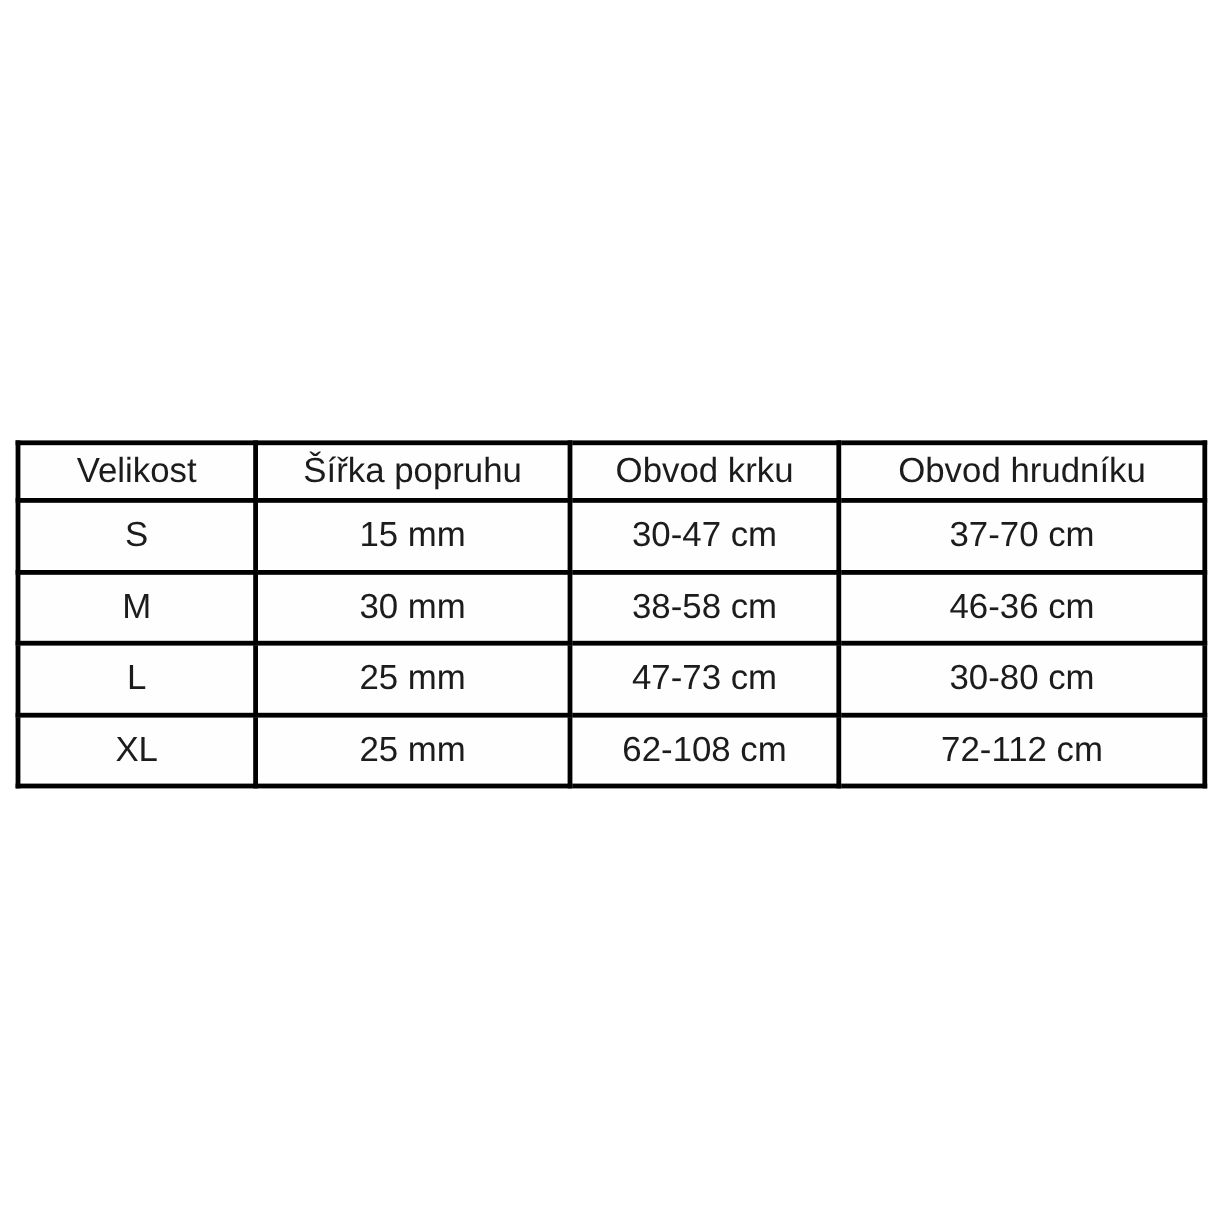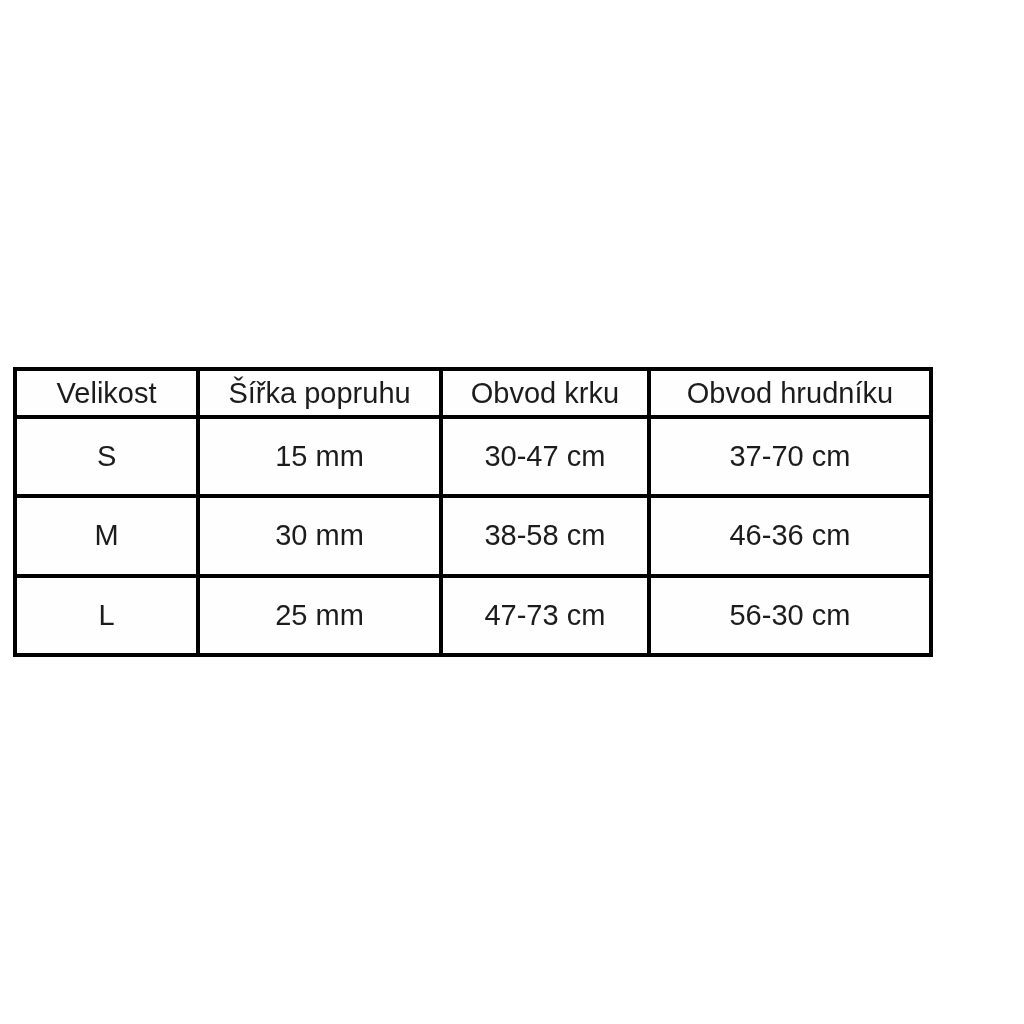--- a/index.html
+++ b/index.html
@@ -13,21 +13,21 @@
     position: relative;
     width: 1024px;
     height: 1024px;
     background: #ffffff;
     overflow: hidden;
   }
   table.size-chart {
     position: absolute;
     left: 13px;
     top: 367px;
-    width: 920px;
+    width: 993px;
     height: 290px;
     border-collapse: collapse;
     table-layout: fixed;
     color: #1c1c1c;
   }
   table.size-chart th,
   table.size-chart td {
     border: 4px solid #000000;
     text-align: center;
     vertical-align: middle;
@@ -71,17 +71,23 @@
       <tr>
         <td>M</td>
         <td>30 mm</td>
         <td>38-58 cm</td>
         <td>46-36 cm</td>
       </tr>
       <tr>
         <td>L</td>
         <td>25 mm</td>
         <td>47-73 cm</td>
-        <td>56-30 cm</td>
+        <td>30-80 cm</td>
+      </tr>
+      <tr>
+        <td>XL</td>
+        <td>25 mm</td>
+        <td>62-108 cm</td>
+        <td>72-112 cm</td>
       </tr>
     </tbody>
   </table>
 </div>
 
 </body></html>

